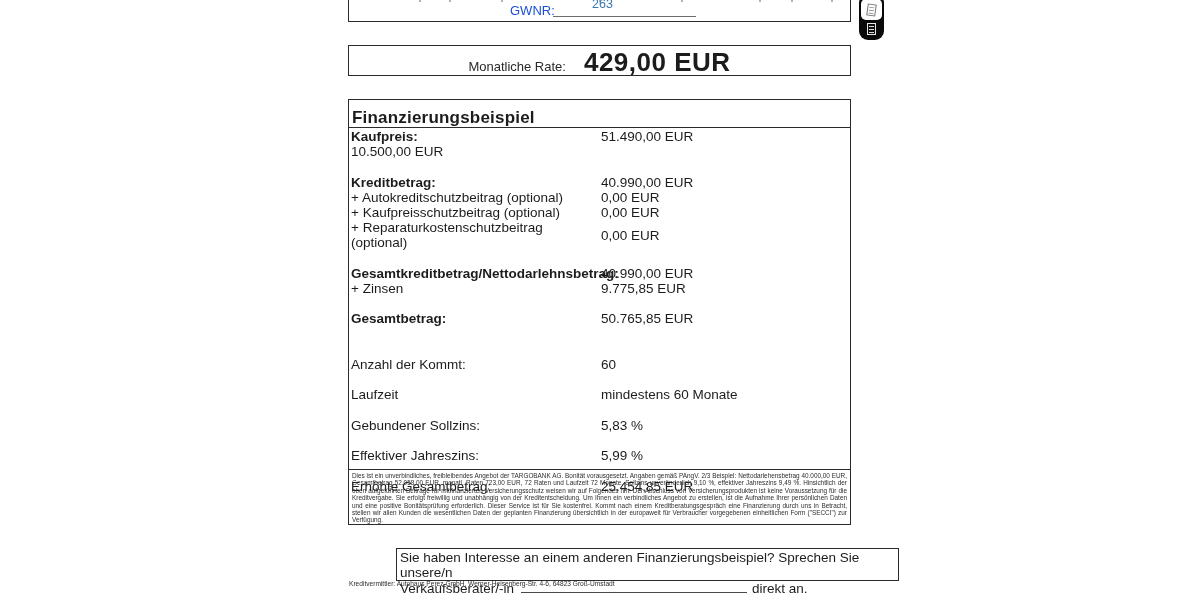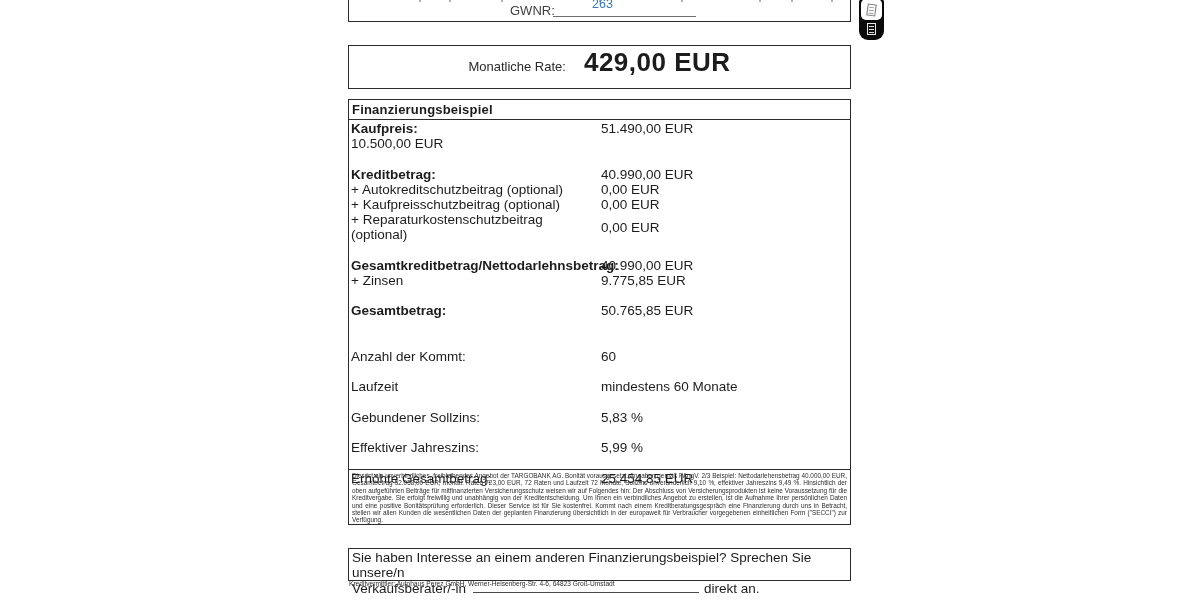--- a/index.html
+++ b/index.html
@@ -7,44 +7,44 @@
   body { width:1200px; height:600px; font-family:"Liberation Sans", sans-serif; color:#1c1c1c; }
   .page { position:relative; width:1200px; height:600px; overflow:hidden; background:#fff; }
 
   .box { position:absolute; left:348px; width:503px; background:#fff; border:1px solid #2b2b2b; }
 
   
   .gwnr-box { top:0; height:22px; border-top:none; }
   .remnants { position:absolute; top:0; left:70px; width:2px; height:2px; background:#b3b3b3;
               box-shadow:30px 0 #b3b3b3, 82px 0 #b3b3b3, 180px 0 #b3b3b3, 262px 0 #b3b3b3,
                          340px 0 #b3b3b3, 372px 0 #b3b3b3, 412px 0 #b3b3b3; }
-  .gwnr-label { position:absolute; left:161px; top:3px; font-size:13px; color:#404040; }
+  .gwnr-label { position:absolute; left:161px; top:3px; font-size:13px; color:#1d4ed8; }
   .gwnr-line  { position:absolute; left:204px; width:143px; bottom:4px; height:1px; background:#6e6e6e; }
   .gwnr-value { position:absolute; left:243px; top:-3px; font-size:12.5px; }
 
   
-  .rate-box { top:45px; height:44px; display:flex; align-items:baseline; justify-content:center; gap:18px; padding-top:1px; }
+  .rate-box { top:45px; height:31px; display:flex; align-items:baseline; justify-content:center; gap:18px; padding-top:1px; }
   .rate-label { font-size:13px; color:#2a2a2a; }
   .rate-value { font-size:26px; font-weight:bold; letter-spacing:0.5px; }
 
   
   .main-box { top:99px; height:426px; }
-  .main-header { height:20px; line-height:19px; padding-left:3px; font-size:13px; font-weight:bold;
-                 border-bottom:1px solid #2b2b2b; letter-spacing:0.2px; }
+  .main-header { height:20px; line-height:19px; padding-left:3px; font-size:17px; font-weight:bold;
+                 border-bottom:1px solid #2b2b2b; letter-spacing:0.2px;margin-top:8px; }
   .rows { padding-top:1px; }
   .row { display:flex; min-height:15.2px; line-height:15.2px; font-size:13.5px; padding-left:2px;align-items:center; }
   .row .label { width:250px; flex:none; }
   .row .value { flex:1; }
   .row.bold .label { font-weight:bold; }
 
   .disclaimer { position:absolute; left:0; right:0; bottom:0; height:55px; border-top:1px solid #2b2b2b;
                 padding:2px 3px; font-size:6.4px; line-height:7.4px; color:#2d2d2d; text-align:justify; }
 
   
-  .interest-box { top:548px; height:33px; padding:1px 3px; font-size:13.5px; line-height:15.3px; }
+  .interest-box { top:548px; height:33px; padding:1px 3px; font-size:13.5px; line-height:15.3px;margin-left:48px; }
   .fill-line { display:inline-block; width:226px; height:10px; border-bottom:1px solid #4a4a4a; margin:0 5px 0 7px; }
 
   .broker-line { position:absolute; left:349px; top:580px; font-size:6.6px; color:#2d2d2d; }
 
   
   .corner-widget { position:absolute; left:859px; top:-6px; width:25px; height:46px; background:#0a0a0a;
                    border-radius:9px; display:flex; flex-direction:column; align-items:center; }
   .cw-top { width:21px; height:21px; background:#fff; border-radius:5px; margin-top:5px;
             display:flex; align-items:center; justify-content:center; }
   .cw-bottom { width:21px; height:18px; display:flex; align-items:center; justify-content:center; }

